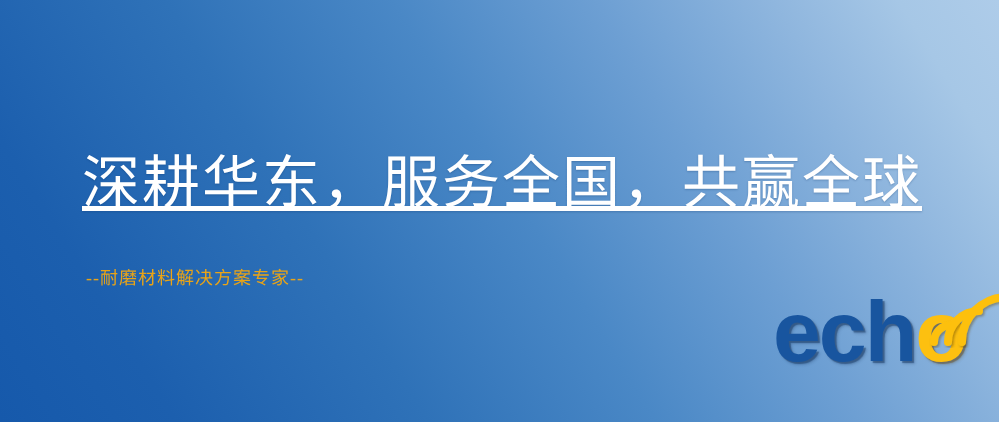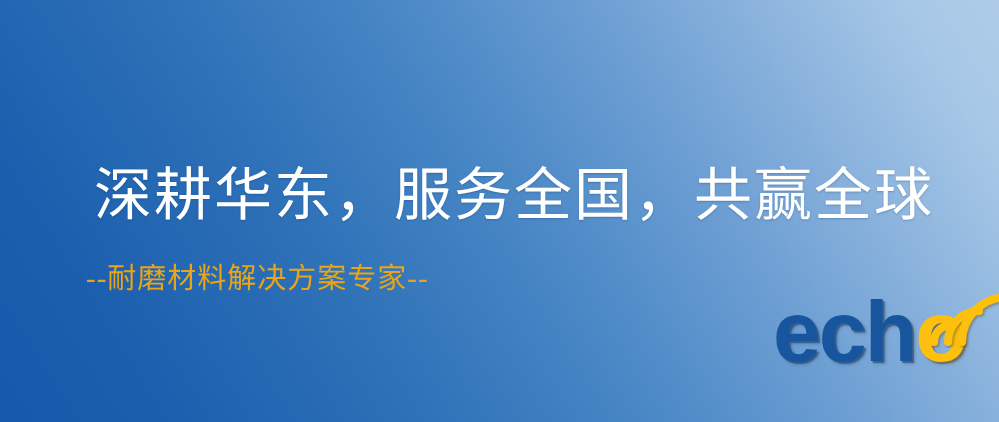--- a/index.html
+++ b/index.html
@@ -26,39 +26,40 @@
         #aecce9 100%);
     font-family: "Liberation Sans", sans-serif;
     user-select: none;
   }
 
   
   .headline {
     position: absolute;
     left: 82px;
     top: 151px;
-    margin: 12px;
+    margin: 0;
     font-family: "Liberation Serif", "DejaVu Serif", serif;
     font-size: 58px;
     line-height: 66px;
     font-weight: 400;
     color: #ffffff;
     letter-spacing: 2px;
     white-space: nowrap;
     text-shadow: 0 1px 2px rgba(10, 50, 100, 0.28);
+    text-decoration: underline;
   }
 
   
   .subtitle {
     position: absolute;
     left: 86px;
     top: 264px;
     margin: 0;
     font-family: "Liberation Serif", "DejaVu Serif", serif;
-    font-size: 29px;
+    font-size: 18px;
     line-height: 28px;
     font-weight: 400;
     color: #e9a417;
     letter-spacing: 1px;
     white-space: nowrap;
   }
 
   
   .logo {
     position: absolute;

